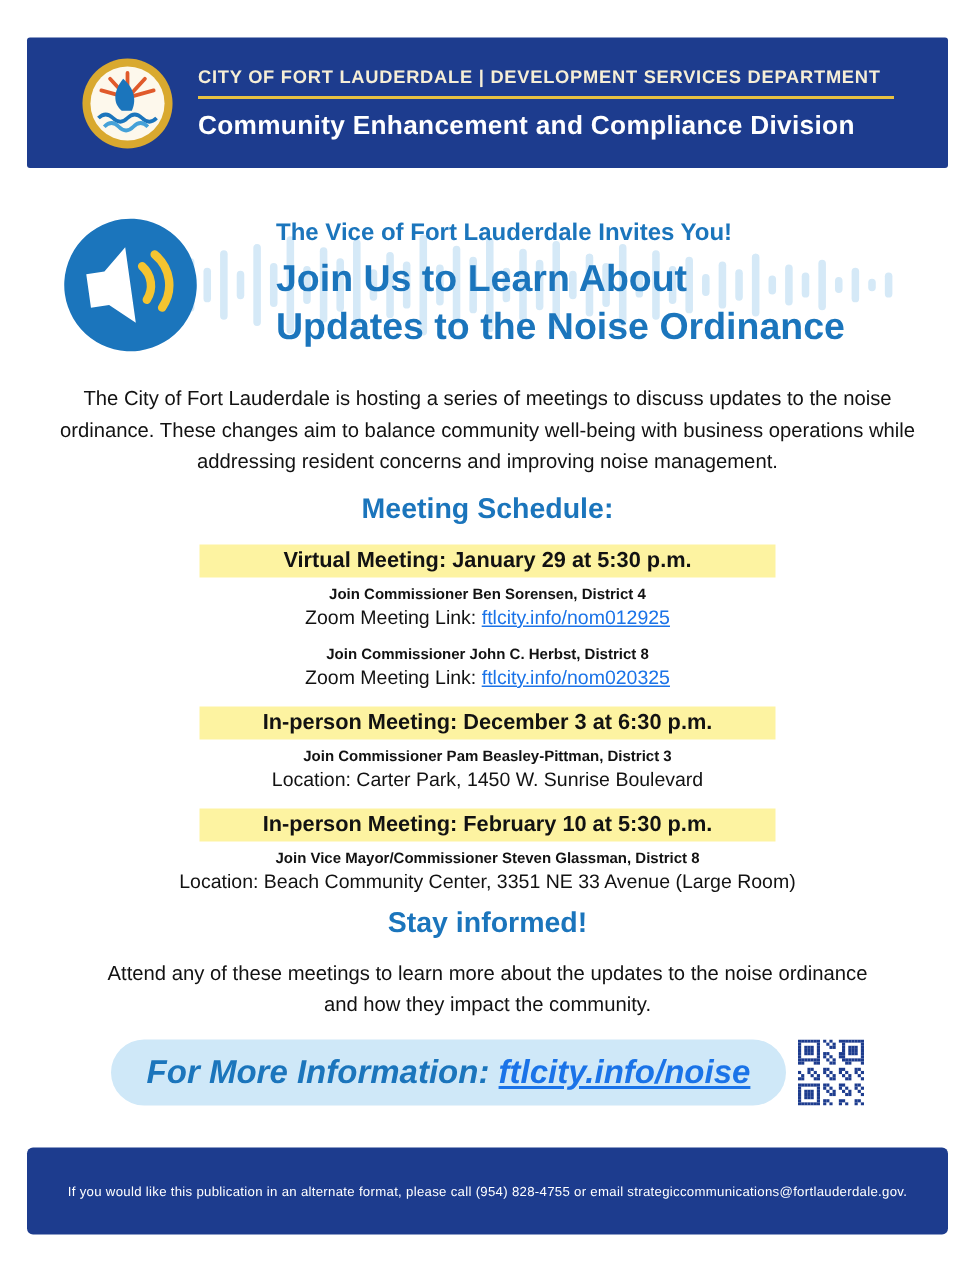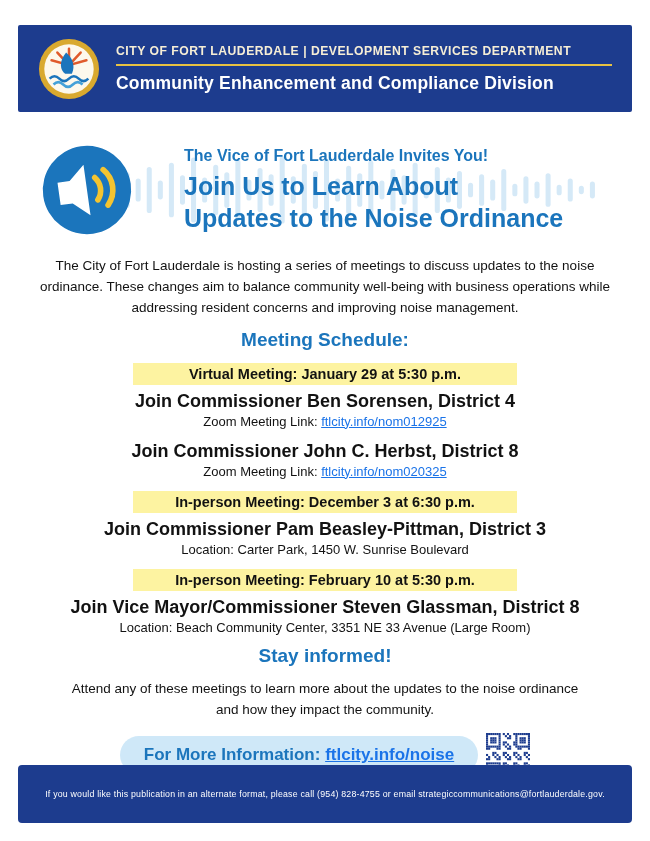--- a/index.html
+++ b/index.html
@@ -2,21 +2,21 @@
 <html style="--header-blue: #1d3c8e; --accent-blue: #1b75bc; --gold: #e8c242; --highlight-yellow: #fdf3a1; --link-blue: #1a73e8; --pill-blue: #cfe8f8;"><head>
 <meta charset="utf-8">
 <style>
   * { margin:0; padding:0; box-sizing:border-box; }
   html,body { background:#ffffff; }
   body { font-family:"Liberation Sans", sans-serif; }
   .page { position:relative; width:650px; height:841px; margin:0 auto; background:#fff; overflow:hidden; }
 
   
   .topbar { margin:25px 18px 0; height:87px; background:var(--header-blue,#1d3c8e);
-            display:flex; align-items:center; gap:16px; padding:0 20px; border-radius:2px; }
+            display:flex; align-items:center; gap:16px; padding:0 36px; border-radius:2px; }
   .logo { width:62px; height:62px; flex:none; }
   .topbar-text { flex:1; min-width:0; }
   .dept { color:#f6eed6; font-size:12.2px; font-weight:bold; letter-spacing:0.5px; white-space:nowrap; }
   .gold-rule { height:2px; background:var(--gold,#e8c242); margin:6px 0 7px; }
   .division { color:#ffffff; font-size:17.5px; font-weight:bold; letter-spacing:0.2px; }
 
   
   .hero { position:relative; margin-top:24px; height:108px; }
   .soundwave { position:absolute; left:45px; right:45px; top:50%; height:84px; width:560px;
                transform:translateY(-50%); }
@@ -31,30 +31,30 @@
   .intro { margin:12px auto 0; width:572px; text-align:center; font-size:13.5px; line-height:1.55;
            color:#121212; font-weight:500; }
   .section-heading { margin-top:10px; text-align:center; font-size:19px; font-weight:bold;
                      color:var(--accent-blue,#1b75bc); }
 
   
   .meetings { margin-top:2px; }
   .meeting { margin-top:12px; text-align:center; }
   .banner { width:384px; margin:0 auto; background:var(--highlight-yellow,#fdf3a1);
             font-size:14.5px; font-weight:bold; color:#121212; padding:3px 10px; }
-  .host { margin-top:6px; font-size:18px; font-weight:bold; color:#121212; }
+  .host { margin-top:6px; font-size:10px; font-weight:bold; color:#121212; }
   .detail { margin-top:2px; font-size:13px; color:#121212; }
   .link { color:var(--link-blue,#1a73e8); text-decoration:underline; cursor:pointer; }
 
   .stay { width:520px; }
 
   
   .moreinfo-row { margin-top:12px; display:flex; justify-content:center; align-items:center; gap:8px; }
   .pill { background:var(--pill-blue,#cfe8f8); border-radius:22px; padding:9px 24px;
-          font-size:17px; font-weight:bold; color:var(--accent-blue,#1b75bc); }
+          font-size:22px; font-weight:bold; color:var(--accent-blue,#1b75bc);font-style:italic; }
   .pill .link { font-weight:bold; }
   .qr { width:44px; height:44px; background:#fff; }
   .qr rect { fill:var(--header-blue,#1d3c8e); }
 
   
   .bottombar { position:absolute; left:18px; right:18px; bottom:18px;
                background:var(--header-blue,#1d3c8e); color:#ffffff; text-align:center;
                font-size:8.8px; padding:24px 8px; border-radius:4px; letter-spacing:0.2px; }
 </style>
 </head>

